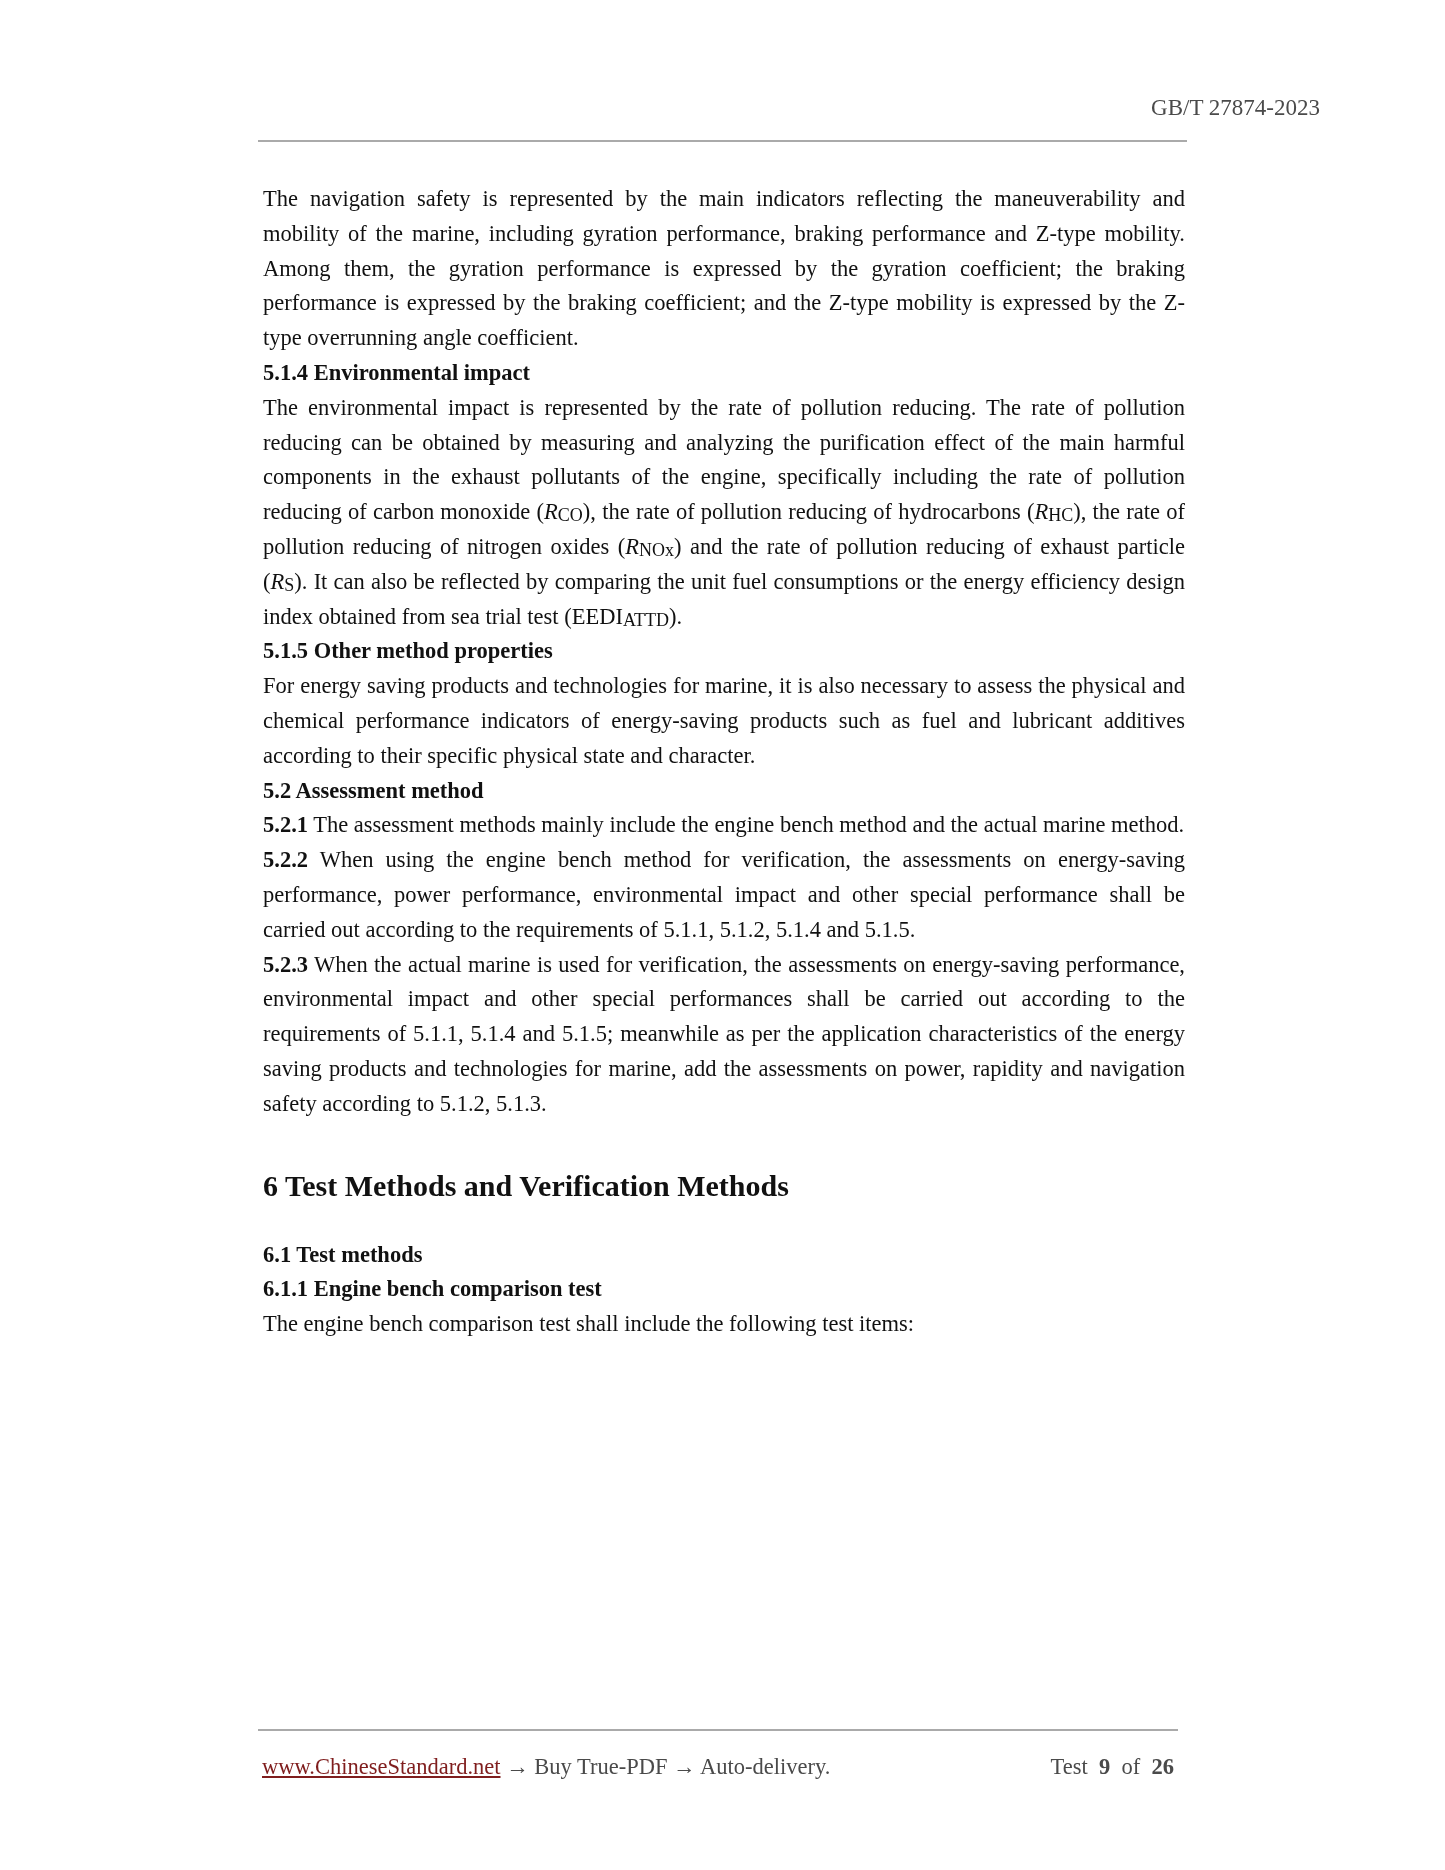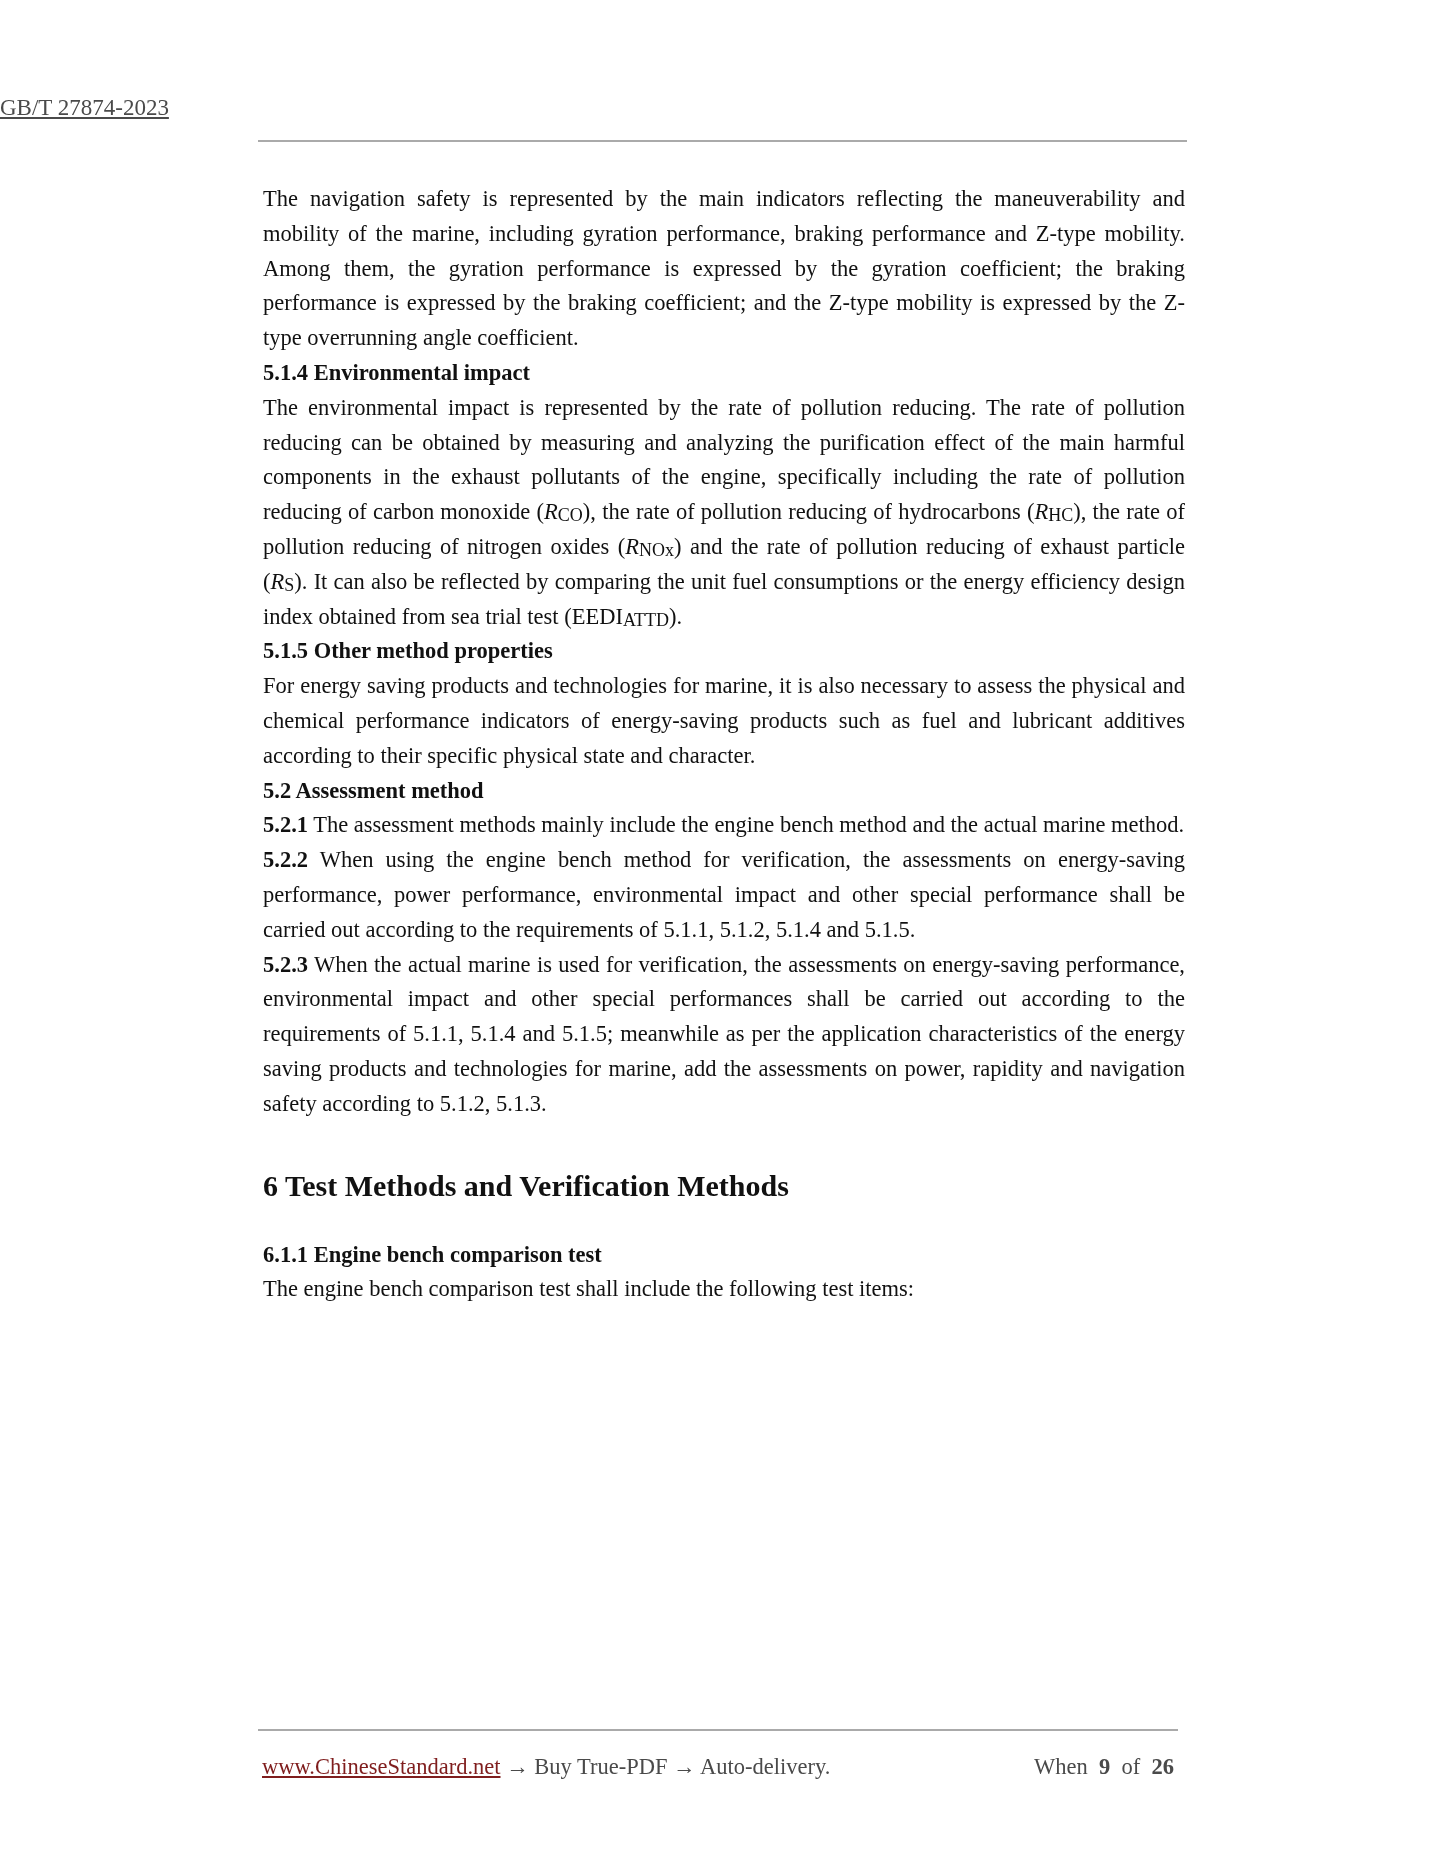--- a/index.html
+++ b/index.html
@@ -1,19 +1,19 @@
 <!DOCTYPE html>
 <html><head>
 <meta charset="utf-8">
 <style>
   html, body { margin: 0; padding: 0; background: #ffffff; }
   body { width: 1445px; height: 1870px; position: relative; overflow: hidden;
          font-family: "Liberation Serif", "DejaVu Serif", serif; color: #111; }
   .abs { position: absolute; }
-  .header-title { left: 0; width: 1320px; top: 94px; text-align: left; font-size: 23px; color: #4a4a4a; line-height: 28px; text-decoration: underline; }
+  .header-title { left: 0; width: 1320px; top: 94px; text-align: right; font-size: 23px; color: #4a4a4a; line-height: 28px; }
   .rule { height: 2px; background: #aaaaaa; }
   .header-rule { left: 258px; width: 929px; top: 140px; }
   .footer-rule { left: 258px; width: 920px; top: 1729px; }
   .content { left: 263px; width: 922px; top: 182px; }
   p.body { margin: 0; font-size: 22.5px; line-height: 34.8px; text-align: justify; }
   h3.sub { margin: 0; font-size: 22.5px; line-height: 34.8px; font-weight: bold; }
   h2.sec { margin: 0; font-size: 30px; line-height: 44px; font-weight: bold; }
   .g-para { margin-bottom: 26px; }
   .g-head { margin-bottom: 26px; }
   b.num { font-weight: bold; }
@@ -43,32 +43,33 @@
   <h3 class="sub g-head">5.2 Assessment method</h3>
 
   <p class="body g-para"><b class="num">5.2.1</b><span> The assessment methods mainly include the engine bench method and the actual marine method.</span></p>
 
   <p class="body g-para"><b class="num">5.2.2</b><span> When using the engine bench method for verification, the assessments on energy-saving performance, power performance, environmental impact and other special performance shall be carried out according to the requirements of 5.1.1, 5.1.2, 5.1.4 and 5.1.5.</span></p>
 
   <p class="body" style="margin-bottom:42px"><b class="num">5.2.3</b><span> When the actual marine is used for verification, the assessments on energy-saving performance, environmental impact and other special performances shall be carried out according to the requirements of 5.1.1, 5.1.4 and 5.1.5; meanwhile as per the application characteristics of the energy saving products and technologies for marine, add the assessments on power, rapidity and navigation safety according to 5.1.2, 5.1.3.</span></p>
 
   <h2 class="sec" style="margin-bottom:30px">6 Test Methods and Verification Methods</h2>
 
+  <h3 class="sub g-head">6.1 Test methods</h3>
 
   <h3 class="sub g-head">6.1.1 Engine bench comparison test</h3>
 
   <p class="body">The engine bench comparison test shall include the following test items:</p>
 </div>
 
 <div class="abs rule footer-rule"></div>
 
 <div class="abs footer">
   <div>
     <a>www.ChineseStandard.net</a>
     <span>→</span><span> Buy True-PDF </span><span>→</span><span> Auto-delivery.</span>
   </div>
   <div class="pg">
-    <span>When</span>&nbsp;
+    <span>Test</span>&nbsp;
     <b>9</b>&nbsp;
     <span>of</span>&nbsp;
     <b>26</b>
   </div>
 </div>
 
 </body></html>

